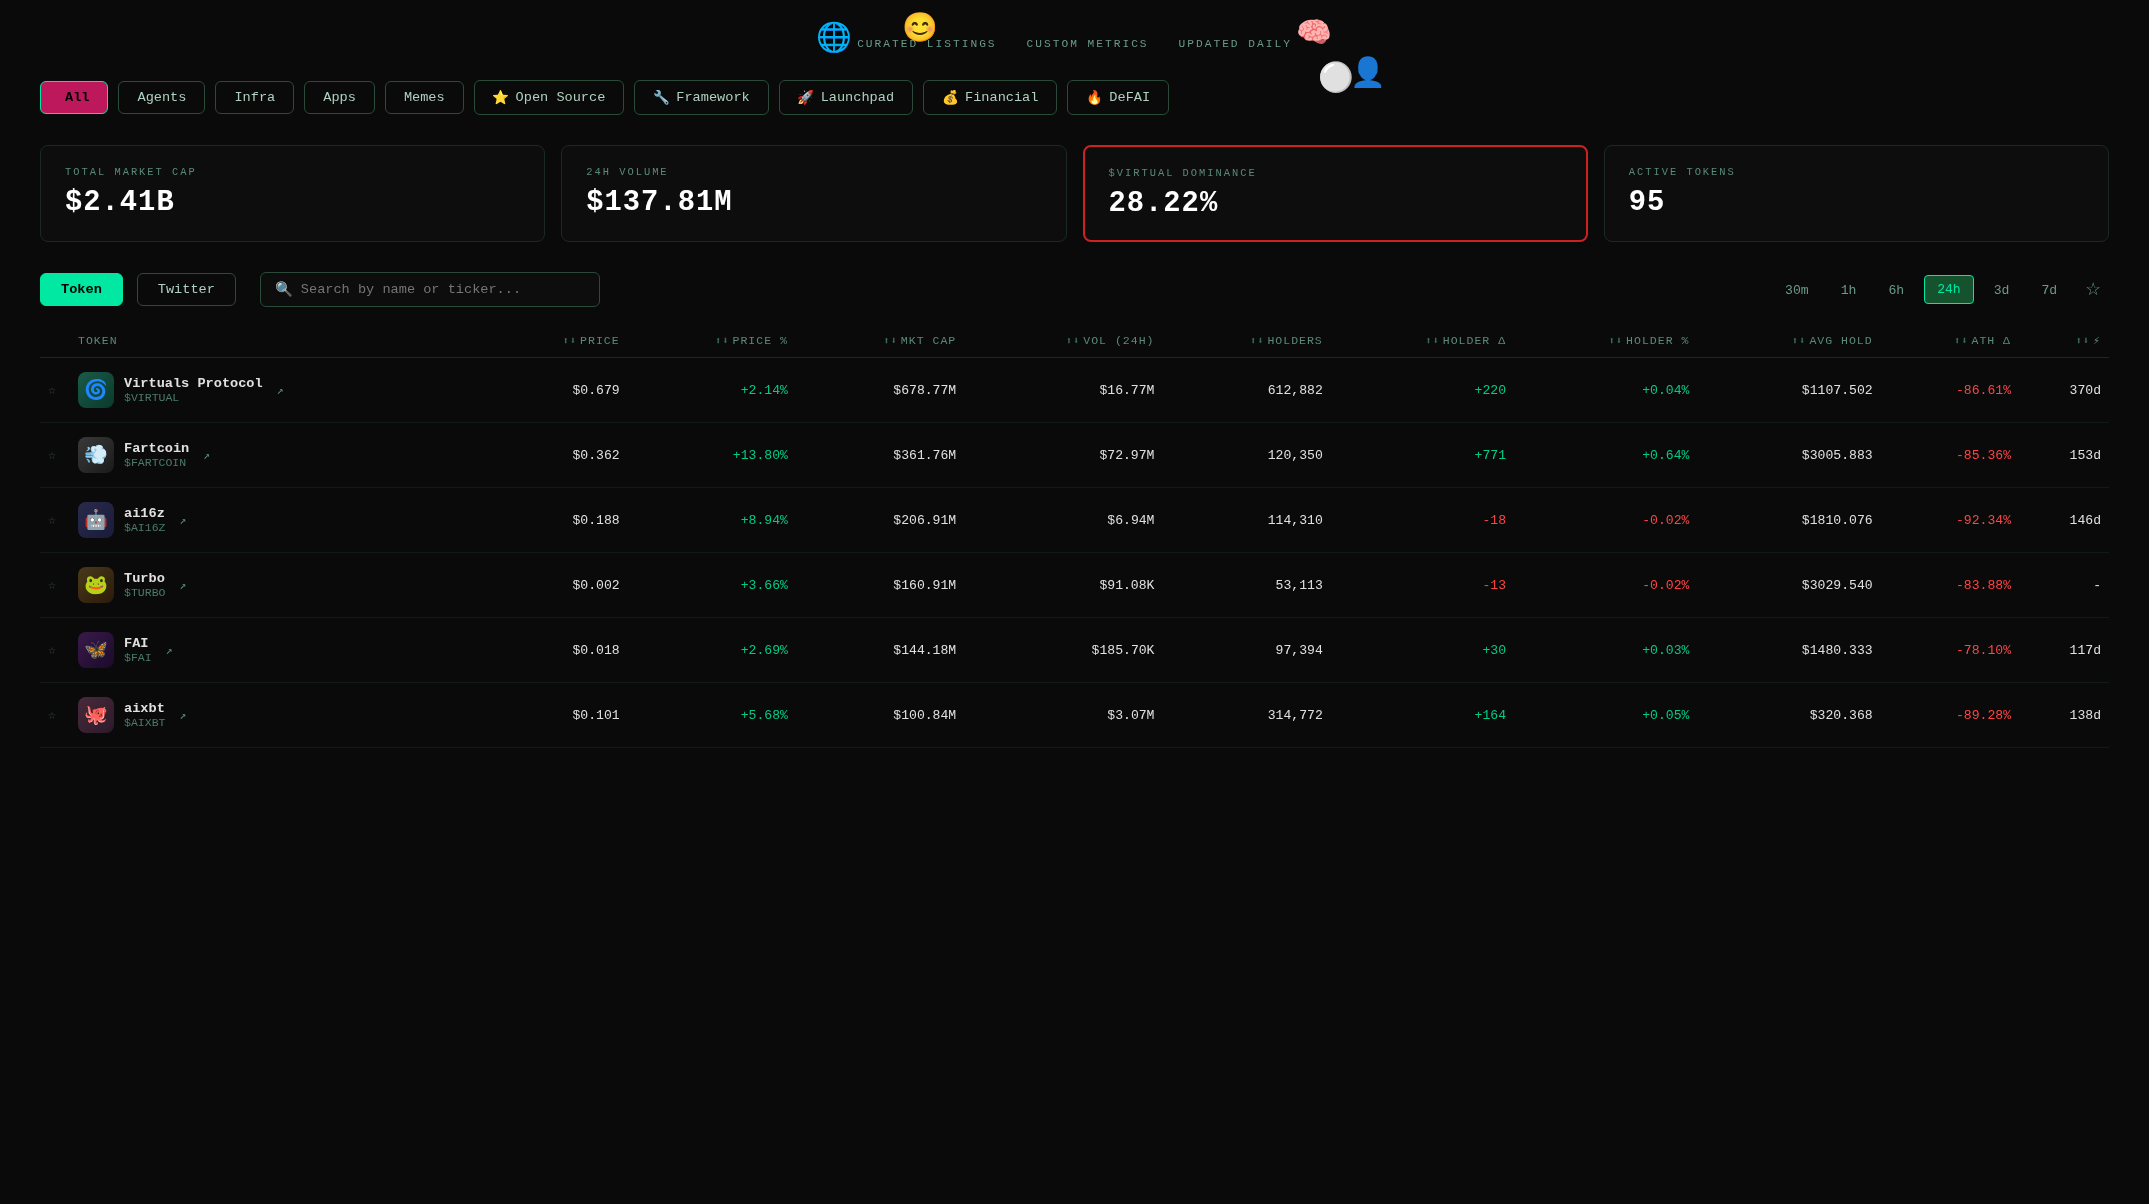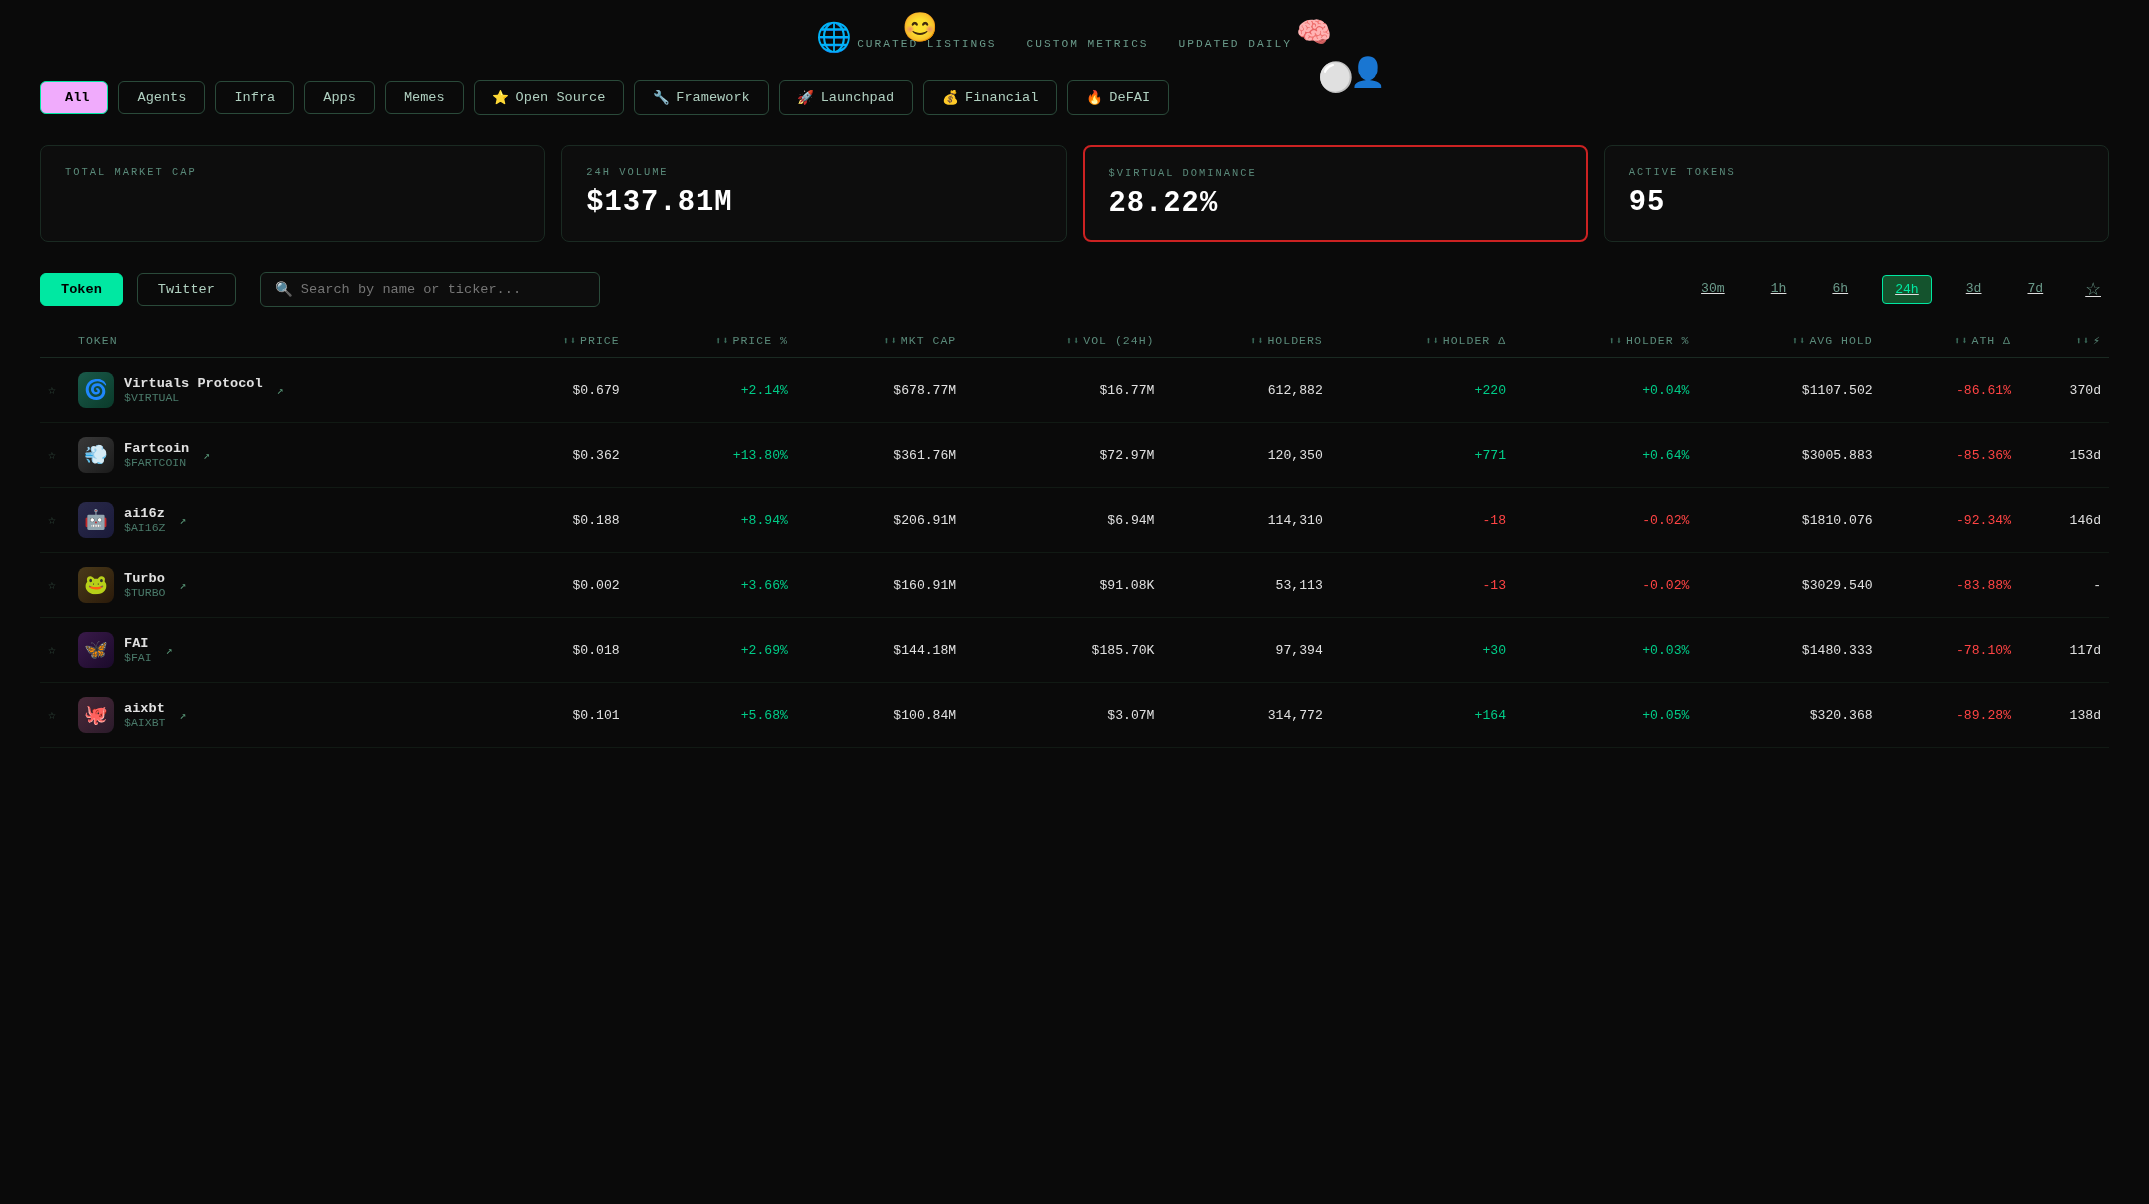--- a/index.html
+++ b/index.html
@@ -54,21 +54,21 @@
       color: #b0d0c0;
       cursor: pointer;
       font-family: 'Courier New', monospace;
       font-size: 0.85rem;
       display: flex;
       align-items: center;
       gap: 6px;
       transition: all 0.2s;
     }
     .filter-btn.active {
-      background: #f0abfc;
+      background: #be185d;
       color: #000;
       border-color: #00e8a2;
       font-weight: bold;
       padding-left: 24px;
     }
 
     
     .stats-row {
       display: grid;
       grid-template-columns: repeat(4, 1fr);
@@ -142,24 +142,23 @@
       background: transparent;
       border: none;
       color: #6a9a8a;
       font-family: 'Courier New', monospace;
       font-size: 0.85rem;
       outline: none;
       width: 100%;
     }
     .time-filters {
       display: flex;
-      align-items: flex-start;
-      gap: 22px;
+      align-items: flex-end;
+      gap: 8px;
       margin-left: auto;
-      text-decoration: underline;
     }
     .time-btn {
       padding: 6px 12px;
       border-radius: 4px;
       border: none;
       background: transparent;
       color: #6a9a8a;
       font-family: 'Courier New', monospace;
       font-size: 0.82rem;
       cursor: pointer;
@@ -283,20 +282,21 @@
   </button>
   <button class="filter-btn">
     <span>🔥</span>
     <span>DeFAI</span>
   </button>
 </div>
 
 <div class="stats-row">
   <div class="stat-card">
     <div class="stat-label">TOTAL MARKET CAP</div>
+    <div class="stat-value">$2.41B</div>
   </div>
   <div class="stat-card">
     <div class="stat-label">24H VOLUME</div>
     <div class="stat-value">$137.81M</div>
   </div>
   <div class="stat-card highlighted">
     <div class="stat-label">$VIRTUAL DOMINANCE</div>
     <div class="stat-value">28.22%</div>
   </div>
   <div class="stat-card">

